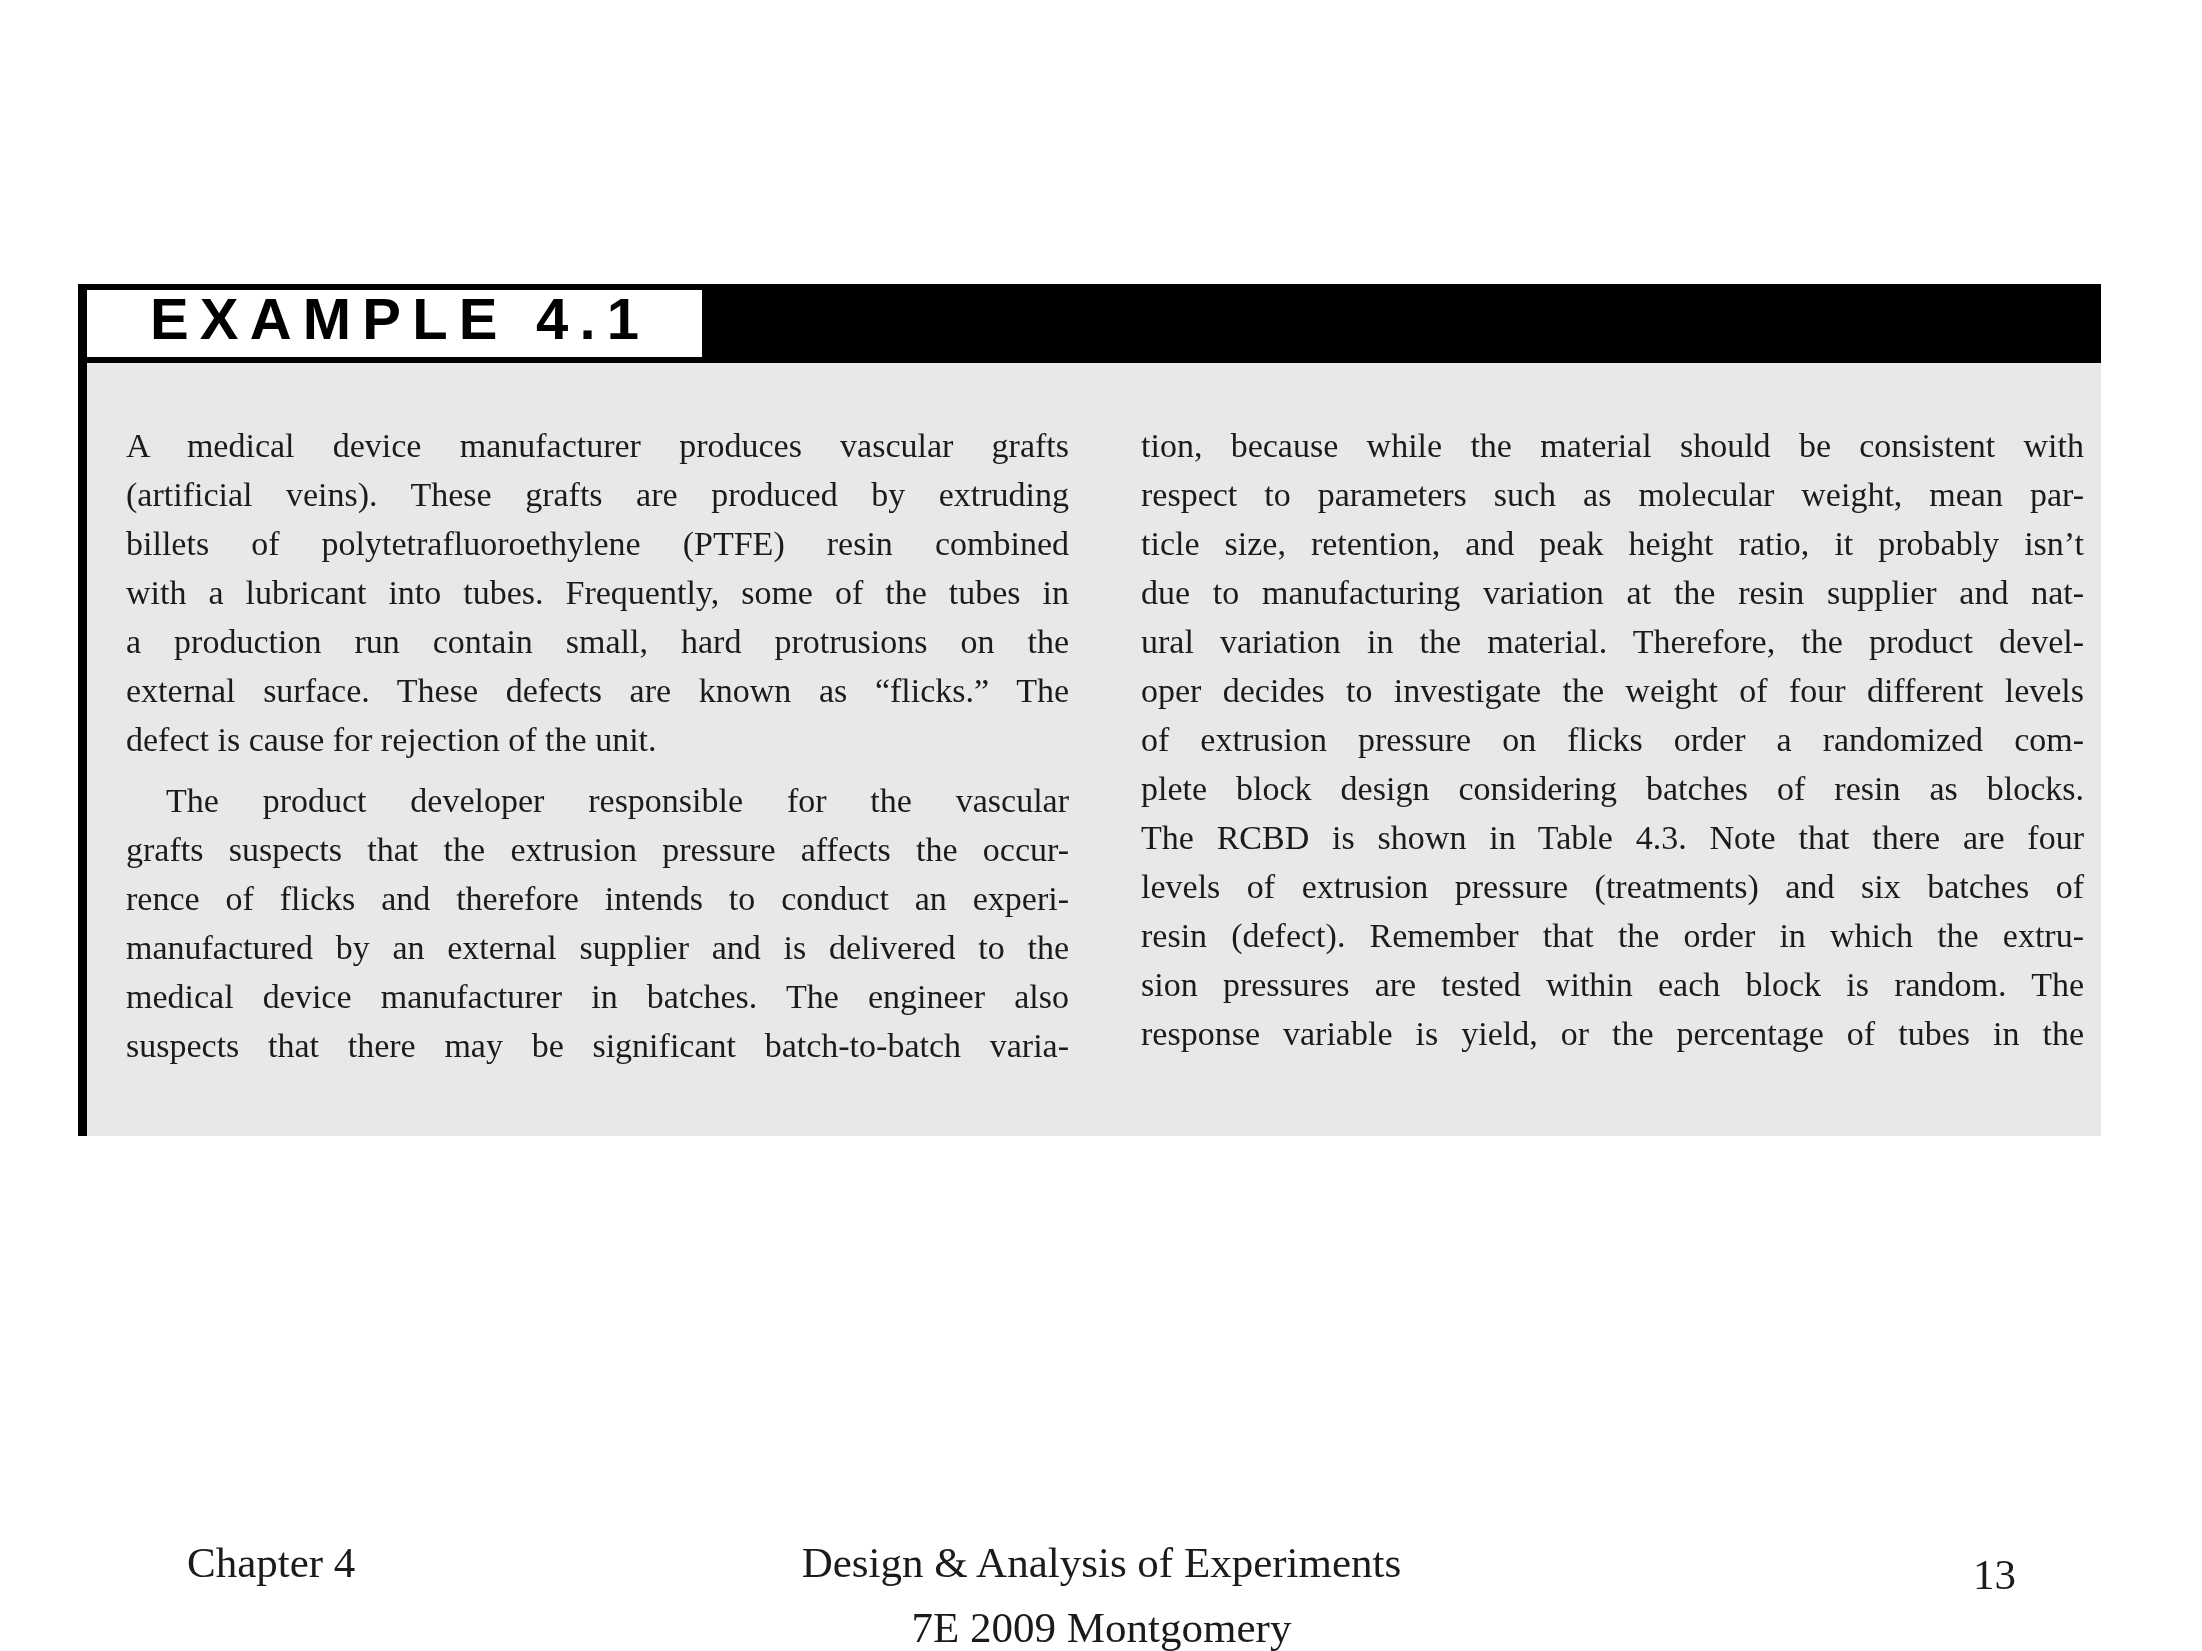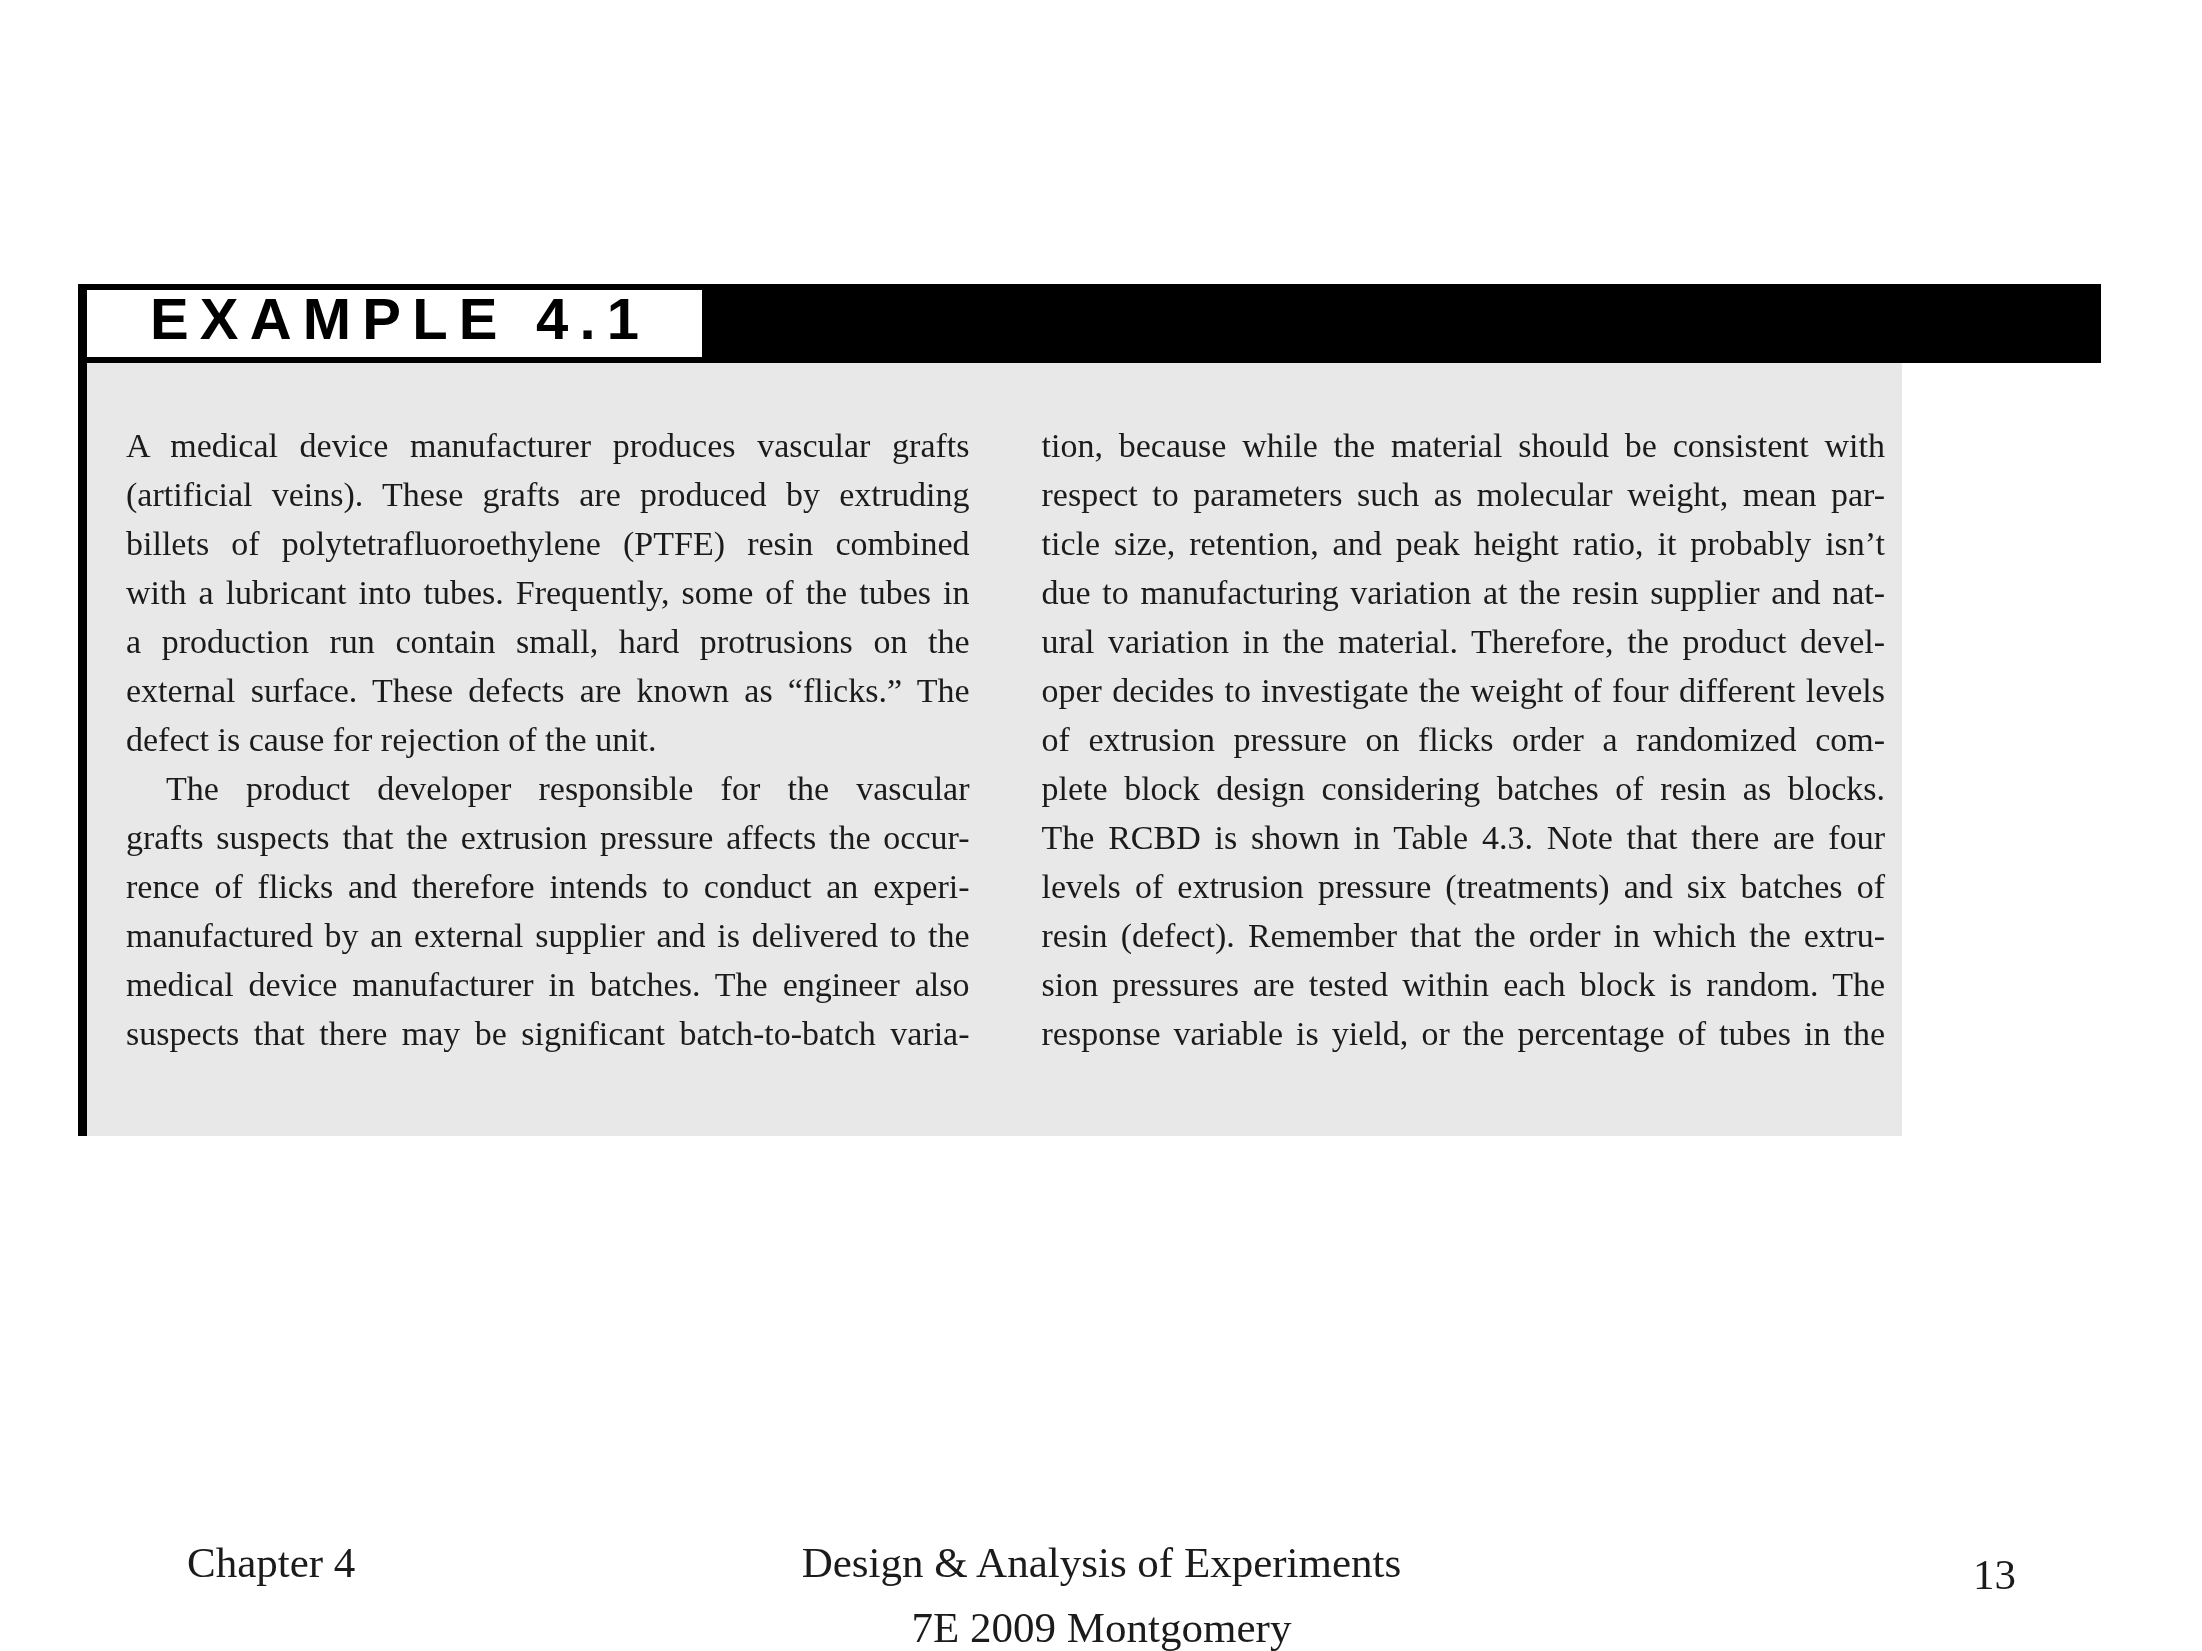--- a/index.html
+++ b/index.html
@@ -57,21 +57,21 @@
   }
   .header-bar {
     flex: 1;
     height: 79px;
     background: var(--bar, #000000);
   }
   .content {
     position: absolute;
     left: 87px;
     top: 363px;
-    width: 1815px;
+    width: 2014px;
     height: 773px;
     box-sizing: border-box;
     background: var(--content-bg, #e8e8e8);
     padding: 58px 17px 0 39px;
     display: flex;
     gap: 72px;
   }
   .col {
     flex: 1;
     min-width: 0;
@@ -81,20 +81,21 @@
   }
   .line {
     text-align: justify;
     white-space: nowrap;
   }
   .line.just {
     text-align-last: justify;
   }
   .line.ind {
     text-indent: 40px;
+    margin-top: 12px;
   }
 
   
   .footer {
     position: absolute;
     left: 0;
     top: 1530px;
     width: 2203px;
     color: var(--text, #1b1b1b);
     font-size: 43px;

